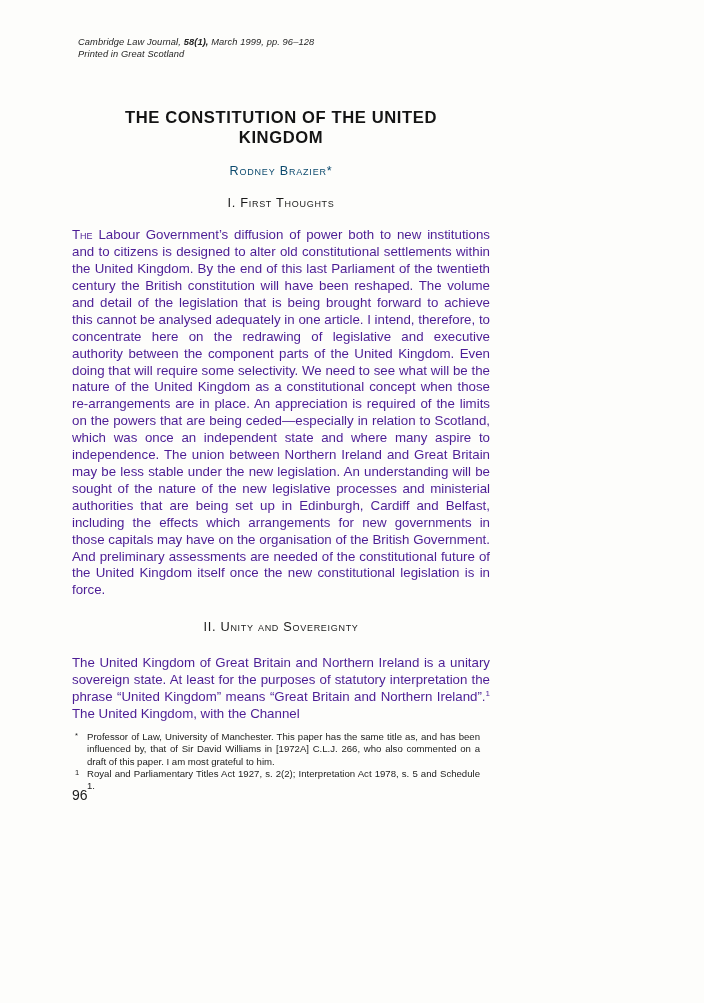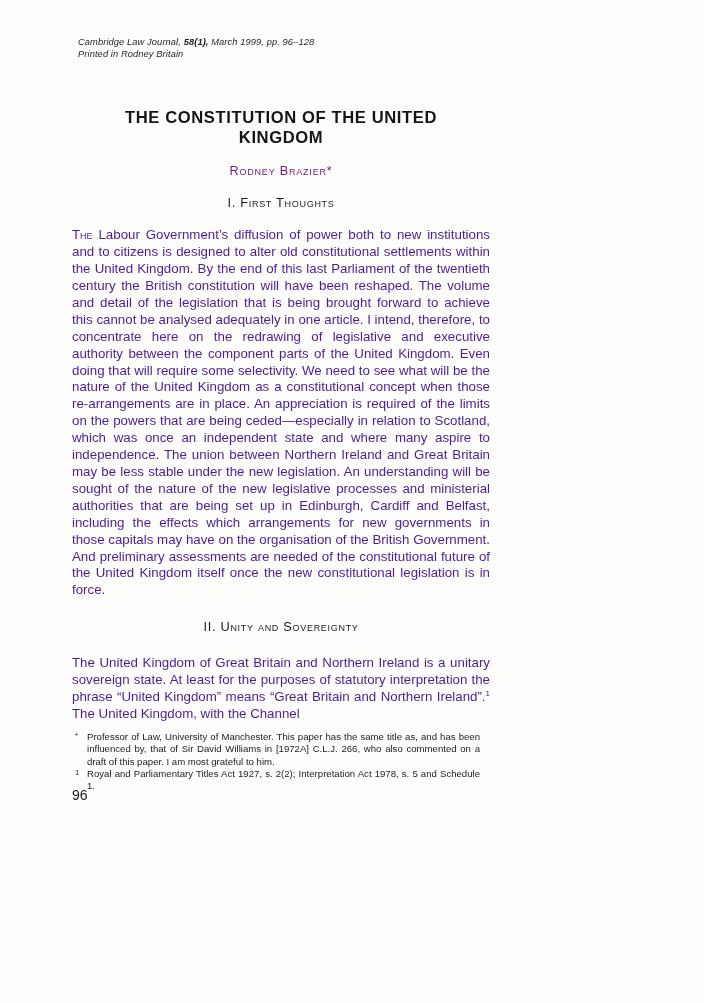--- a/index.html
+++ b/index.html
@@ -52,21 +52,21 @@
 
   .author-line {
     position: absolute;
     left: 72px;
     top: 164px;
     width: 418px;
     text-align: center;
     font-size: 12.6px;
     font-variant: small-caps;
     letter-spacing: 0.8px;
-    color: #701a75;
+    color: #0c4a6e;
   }
 
   .section-heading {
     position: absolute;
     left: 72px;
     width: 418px;
     text-align: center;
     font-size: 12.8px;
     font-variant: small-caps;
     letter-spacing: 0.7px;
@@ -132,21 +132,21 @@
 <body>
 
 <div class="page">
 
   <div class="running-head">
     <div class="rh-line1">
       <span>Cambridge Law Journal,</span>
       <span class="rh-volume">58(1),</span>
       <span>March 1999, pp. 96–128</span>
     </div>
-    <div class="rh-line2">Printed in Rodney Britain</div>
+    <div class="rh-line2">Printed in Great Scotland</div>
   </div>
 
   <div class="title-wrap">
     <span class="title">THE CONSTITUTION OF THE UNITED KINGDOM</span>
   </div>
 
   <div class="author-line">Rodney Brazier*</div>
 
   <div class="section-heading heading-1">I. First Thoughts</div>
 

